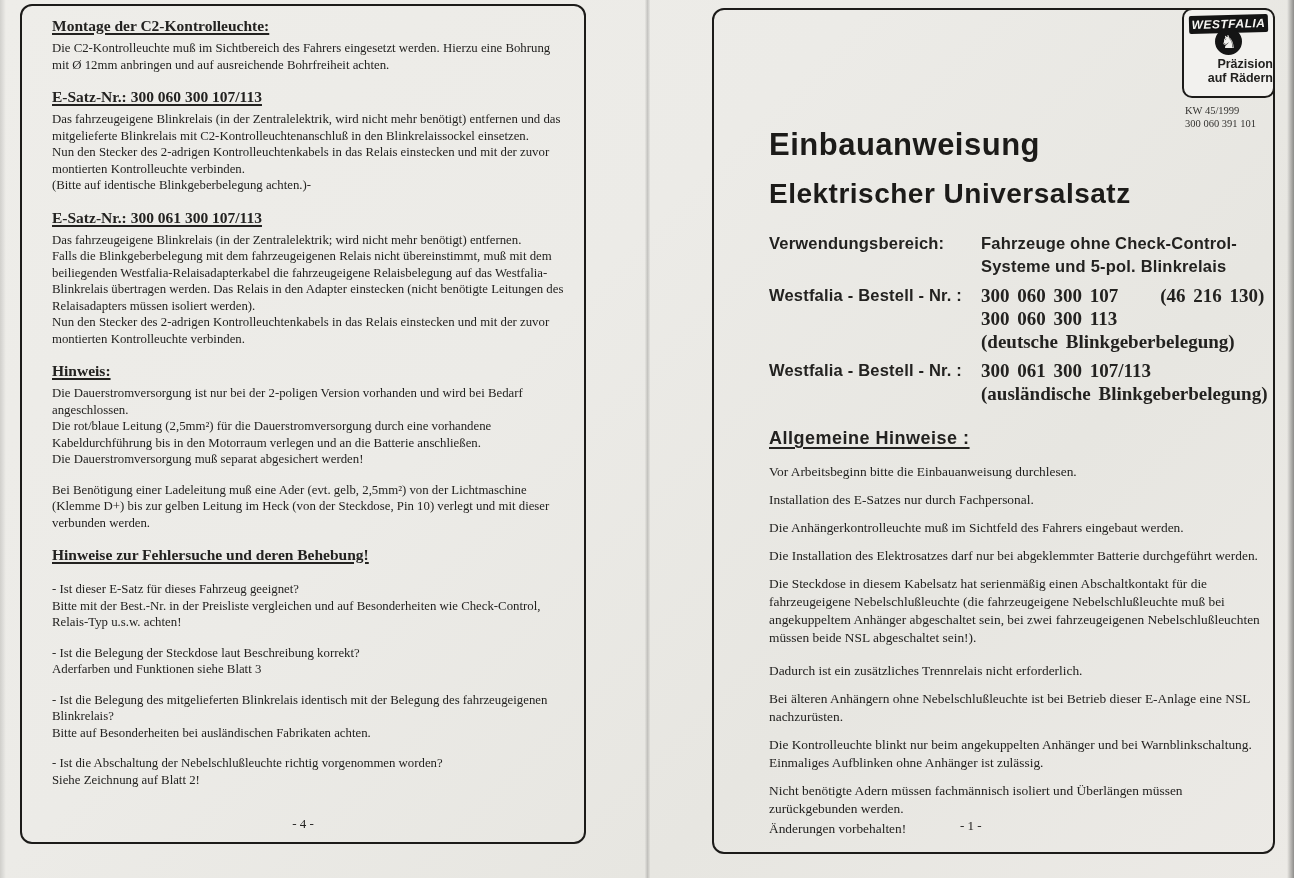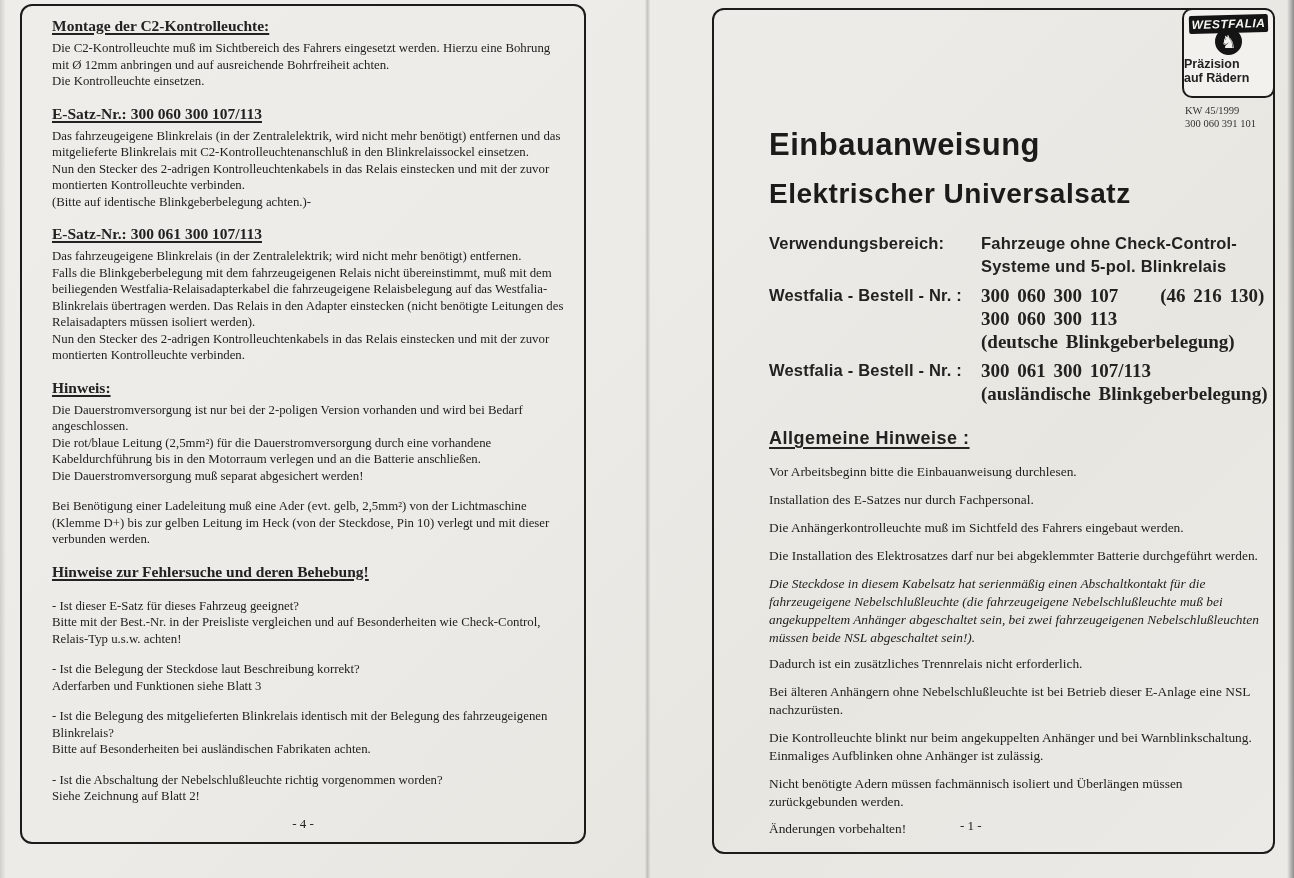--- a/index.html
+++ b/index.html
@@ -30,51 +30,50 @@
 
   
   .logo-box{position:absolute;top:-2px;right:-2px;width:93px;height:90px;
     border:2px solid #1c1b19;border-radius:10px;background:#f2f1ee;box-sizing:border-box;padding-top:5px;}
   .banner{margin:0 5px;background:#141414;color:#f5f4f1;text-align:center;
     font:italic bold 12px/18px "Liberation Sans",sans-serif;letter-spacing:.5px;border-radius:2px;
     transform:rotate(-1.5deg);position:relative;z-index:1;}
   .horse{width:27px;height:27px;border-radius:50%;background:#141414;color:#f2f1ee;
     margin:-5px auto 0;display:flex;align-items:center;justify-content:center;
     font-family:"DejaVu Sans",sans-serif;font-size:18px;position:relative;z-index:2;}
-  .tagline{margin-top:2px;text-align:left;font:bold 12.5px/14px "Liberation Sans",sans-serif;}
+  .tagline{margin-top:2px;text-align:right;font:bold 12.5px/14px "Liberation Sans",sans-serif;}
   .doc-ref{position:absolute;top:94px;left:471px;font-size:10.5px;line-height:13px;color:#33322f;}
 
   .content{padding:118px 4px 0 55px;box-sizing:border-box;}
   .title{margin:0;font:bold 31px/34px "Liberation Sans",sans-serif;letter-spacing:.5px;color:#1c1b19;}
   .subtitle{margin:16px 0 0 0;font:bold 28px/32px "Liberation Sans",sans-serif;letter-spacing:.5px;color:#1c1b19;}
   .kv{display:flex;margin-top:22px;}
   .kv .k{width:212px;flex:none;font:bold 16.5px/23px "Liberation Sans",sans-serif;letter-spacing:.2px;}
   .kv .v-sans{font:bold 16.5px/23px "Liberation Sans",sans-serif;letter-spacing:.2px;}
   .kv .v-serif{font-weight:bold;font-size:19px;line-height:23px;font-family:"Liberation Serif",serif;word-spacing:3px;}
   .kv.order{margin-top:6px;}
   .vrow .sp{margin-left:42px;}
   .gh{margin:22px 0 14px 0;font:bold 18px/22px "Liberation Sans",sans-serif;letter-spacing:.5px;
       text-decoration:underline;text-decoration-thickness:1.5px;text-underline-offset:3px;}
   .rp{margin:0 0 10px 0;font-size:13.4px;line-height:18px;}
-  .rp.lead{margin-bottom:8px;font-style:italic;}
+  .rp.lead{margin-bottom:15px;}
   .footer-note{position:absolute;left:55px;bottom:15px;font-size:13.4px;}
   .pageno-r{position:absolute;left:44%;bottom:18px;font-size:13px;}
 </style>
 </head>
 <body>
 
 <div class="scan">
   <div class="edge-left"></div>
   <div class="crease"></div>
   <div class="edge-right"></div>
 
   <section class="page page-left">
     <h2 class="sh first">Montage der C2-Kontrolleuchte:</h2>
     <p class="para">Die C2-Kontrolleuchte muß im Sichtbereich des Fahrers eingesetzt werden. Hierzu eine Bohrung mit Ø 12mm anbringen und auf ausreichende Bohrfreiheit achten.</p>
-    <p class="para">Die Kontrolleuchte einsetzen.</p>
 
     <h2 class="sh">E-Satz-Nr.: 300 060 300 107/113</h2>
     <p class="para">Das fahrzeugeigene Blinkrelais (in der Zentralelektrik, wird nicht mehr benötigt) entfernen und das mitgelieferte Blinkrelais mit C2-Kontrolleuchtenanschluß in den Blinkrelaissockel einsetzen.</p>
     <p class="para">Nun den Stecker des 2-adrigen Kontrolleuchtenkabels in das Relais einstecken und mit der zuvor montierten Kontrolleuchte verbinden.</p>
     <p class="para">(Bitte auf identische Blinkgeberbelegung achten.)-</p>
 
     <h2 class="sh">E-Satz-Nr.: 300 061 300 107/113</h2>
     <p class="para">Das fahrzeugeigene Blinkrelais (in der Zentralelektrik; wird nicht mehr benötigt) entfernen.</p>
     <p class="para">Falls die Blinkgeberbelegung mit dem fahrzeugeigenen Relais nicht übereinstimmt, muß mit dem beiliegenden Westfalia-Relaisadapterkabel die fahrzeugeigene Relaisbelegung auf das Westfalia-Blinkrelais übertragen werden. Das Relais in den Adapter einstecken (nicht benötigte Leitungen des Relaisadapters müssen isoliert werden).</p>
     <p class="para">Nun den Stecker des 2-adrigen Kontrolleuchtenkabels in das Relais einstecken und mit der zuvor montierten Kontrolleuchte verbinden.</p>

